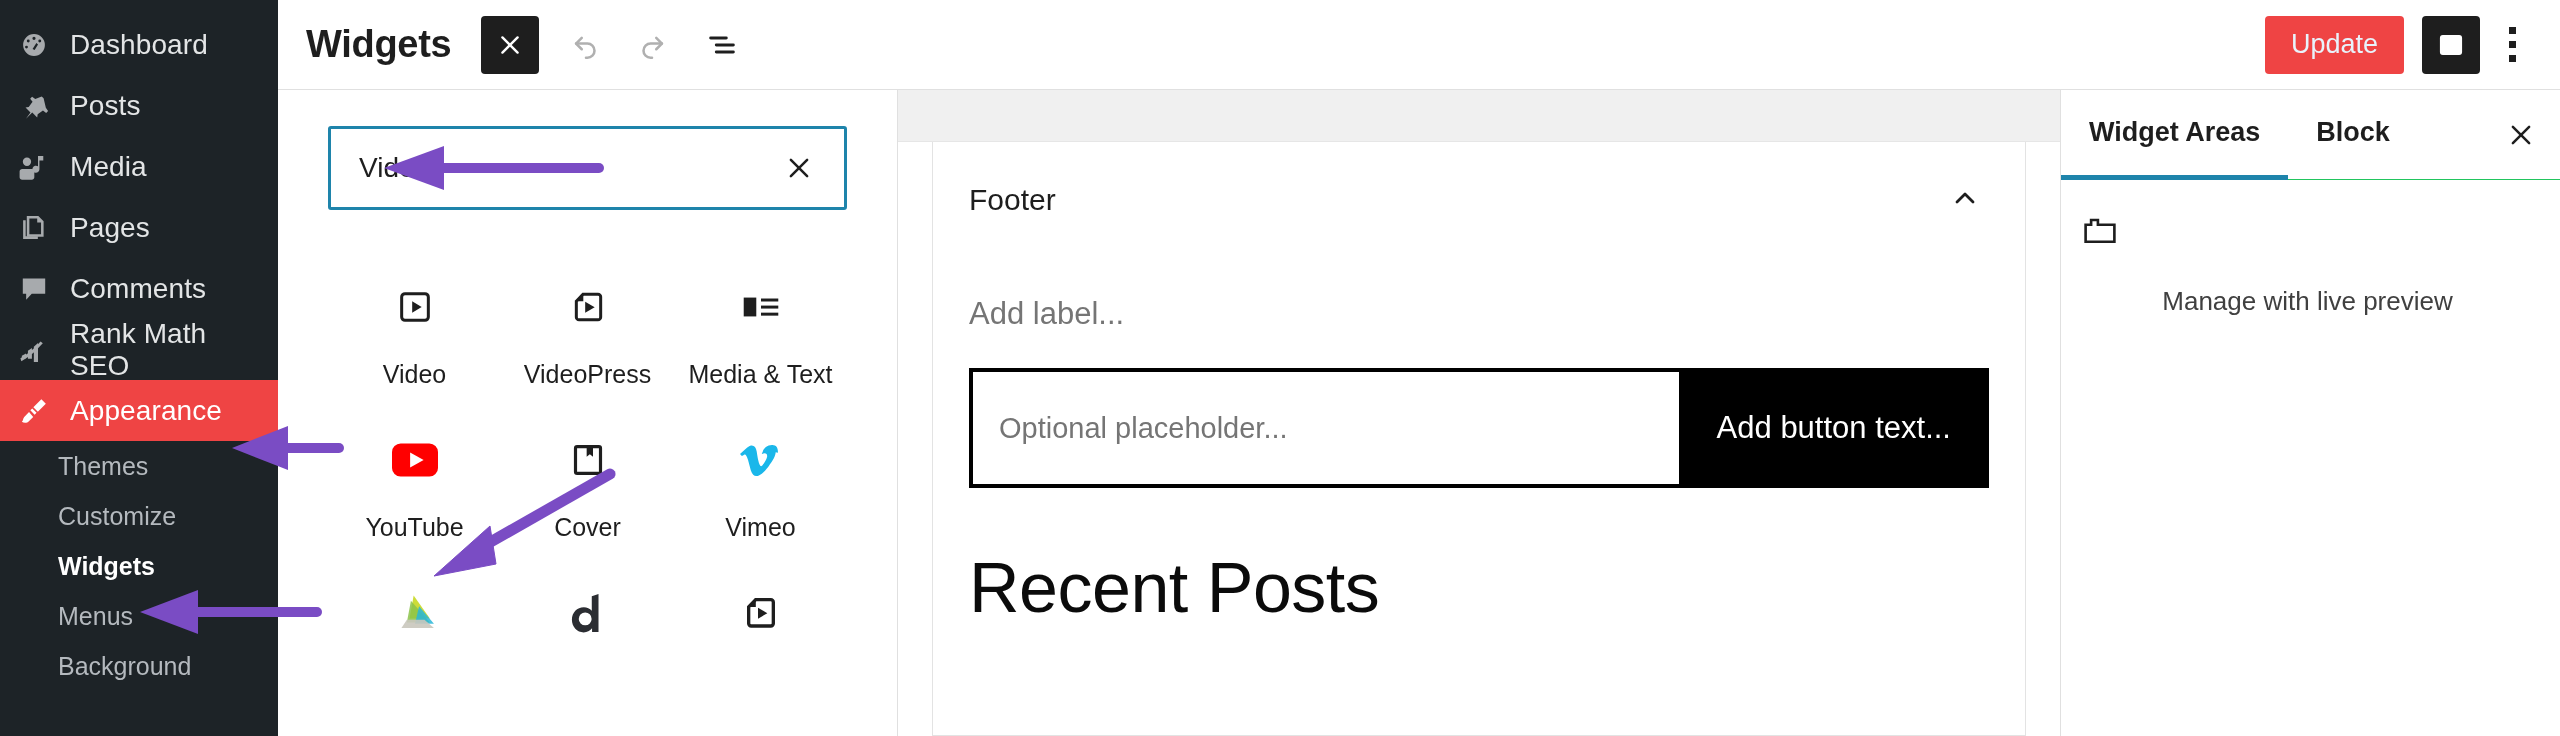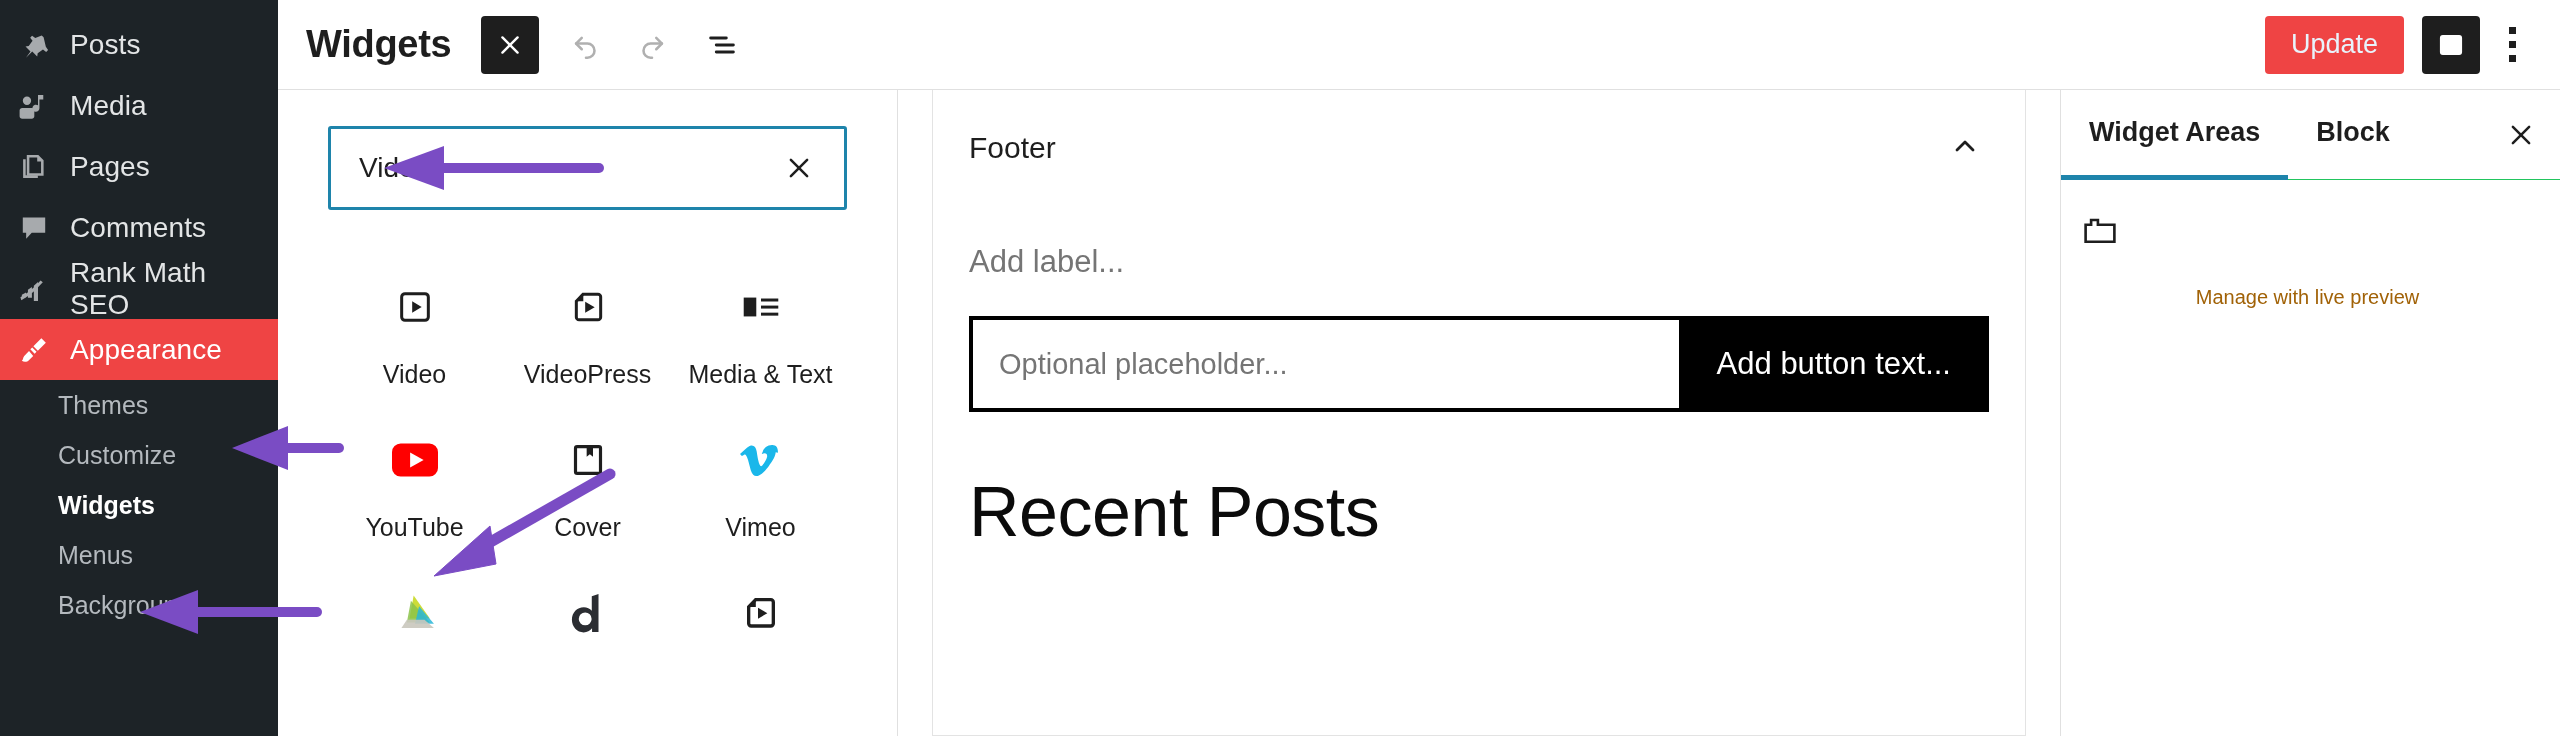--- a/index.html
+++ b/index.html
@@ -111,42 +111,42 @@
     row-gap: 26px;
   }
   .block-item {
     display: flex; flex-direction: column; align-items: center;
     cursor: pointer; padding: 8px 0 4px 0;
   }
   .block-icon { height: 66px; display: flex; align-items: center; justify-content: center; }
   .block-label { font-size: 25px; color: #1e1e1e; margin-top: 20px; white-space: nowrap; }
 
   
-  .canvas { flex: 1; min-width: 0; background: #fff; display:flex; }
+  .canvas { flex: 1; min-width: 0; background: #fff; display:flex; flex-direction:column; }
   .canvas-band { height: 52px; background: #f0f0f0; border-bottom: 1px solid #e6e6e6; }
   .canvas-inner { flex: 1; padding: 0 34px; overflow: hidden; }
   .widget-area {
     border: 1px solid #e3e3e3; border-top: none;
     background: #fff;
     padding: 0 36px;
     height: 100%;
   }
   .wa-head {
     display:flex; align-items:center; justify-content: space-between;
     padding: 40px 0 0 0;
   }
   .wa-title { font-size: 30px; color: #1e1e1e; }
   .wa-chevron { cursor: pointer; padding: 0 8px; }
   .add-label { font-size: 31px; color: #757575; margin-top: 78px; }
   .search-block {
     margin-top: 36px;
     display: flex;
     border: 4px solid #000;
     width: 1095px; max-width: 100%;
-    height: 96px;
+    height: 120px;
   }
   .sb-input { flex: 1; display:flex; align-items:center; padding-left: 26px;
     font-size: 29px; color: #757575; background:#fff; border-right: 4px solid #000;}
   .sb-button { background: #000; color:#fff; display:flex; align-items:center;
     padding: 0 34px; font-size: 31px; white-space: nowrap; }
   .recent-posts { font-size: 70px; font-weight: 400; color: #0b0b0b; margin-top: 60px; letter-spacing: -.5px;}
 
   
   .right-panel {
     width: 500px; min-width: 500px;
@@ -164,35 +164,43 @@
   .rp-tab.active { border-bottom-color: #1e84ab; }
   .rp-tab-spacer { flex: 1; }
   .rp-close { display:flex; align-items:center; padding-right: 24px; cursor: pointer; }
   .rp-body { padding: 28px 28px 0 22px; }
   .rp-desc-row { display: flex; gap: 18px; }
   .rp-desc-icon { padding-top: 8px; }
   .rp-desc {
     font-size: 26px; line-height: 1.44; color: #1e1e1e; max-width: 390px;
   }
   .rp-link {
-    display:block; text-align:center; color: #a16207;
-    font-size: 20px; margin-top: 36px; cursor:pointer; text-decoration: none;
+    display:block; text-align:center; color: #404040;
+    font-size: 26px; margin-top: 36px; cursor:pointer; text-decoration: none;
   }
 
   
   .anno { position: absolute; pointer-events: none; }
   .anno svg { display: block; overflow: visible; }
 </style>
 </head>
 <body>
 
 <div class="app">
 
   <nav class="admin-sidebar">
 
+    <div class="admin-item">
+      <span class="ic">
+        <svg width="32" height="32" viewBox="0 0 20 20">
+            <path d="M10 3.2A6.8 6.8 0 003.2 10 6.8 6.8 0 0010 16.8 6.8 6.8 0 0016.8 10 6.8 6.8 0 0010 3.2zm0 1.6a1 1 0 110 2 1 1 0 010-2zM6.4 6.6a.9.9 0 110 1.8.9.9 0 010-1.8zm7.2 0a.9.9 0 110 1.8.9.9 0 010-1.8zM5.3 10.4a.9.9 0 110 1.8.9.9 0 010-1.8zm6.2-1.7l1 1-2.1 3.4-1.3-.6z"></path>
+          </svg>
+      </span>
+      <span>Dashboard</span>
+    </div>
 
     <div class="admin-item">
       <span class="ic">
         <svg width="32" height="32" viewBox="0 0 20 20">
             <path d="M16 5.2l-1.2-1.2-4 1.6-2-1.4-1.2 1.2 1.5 2-2.4 3.3-2 .3 3.1 3.1L5 18l3.9-3.9 3.1 3.1.3-2 3.3-2.4 2 1.5 1.2-1.2-1.4-2z"></path>
           </svg>
       </span>
       <span>Posts</span>
     </div>
 

